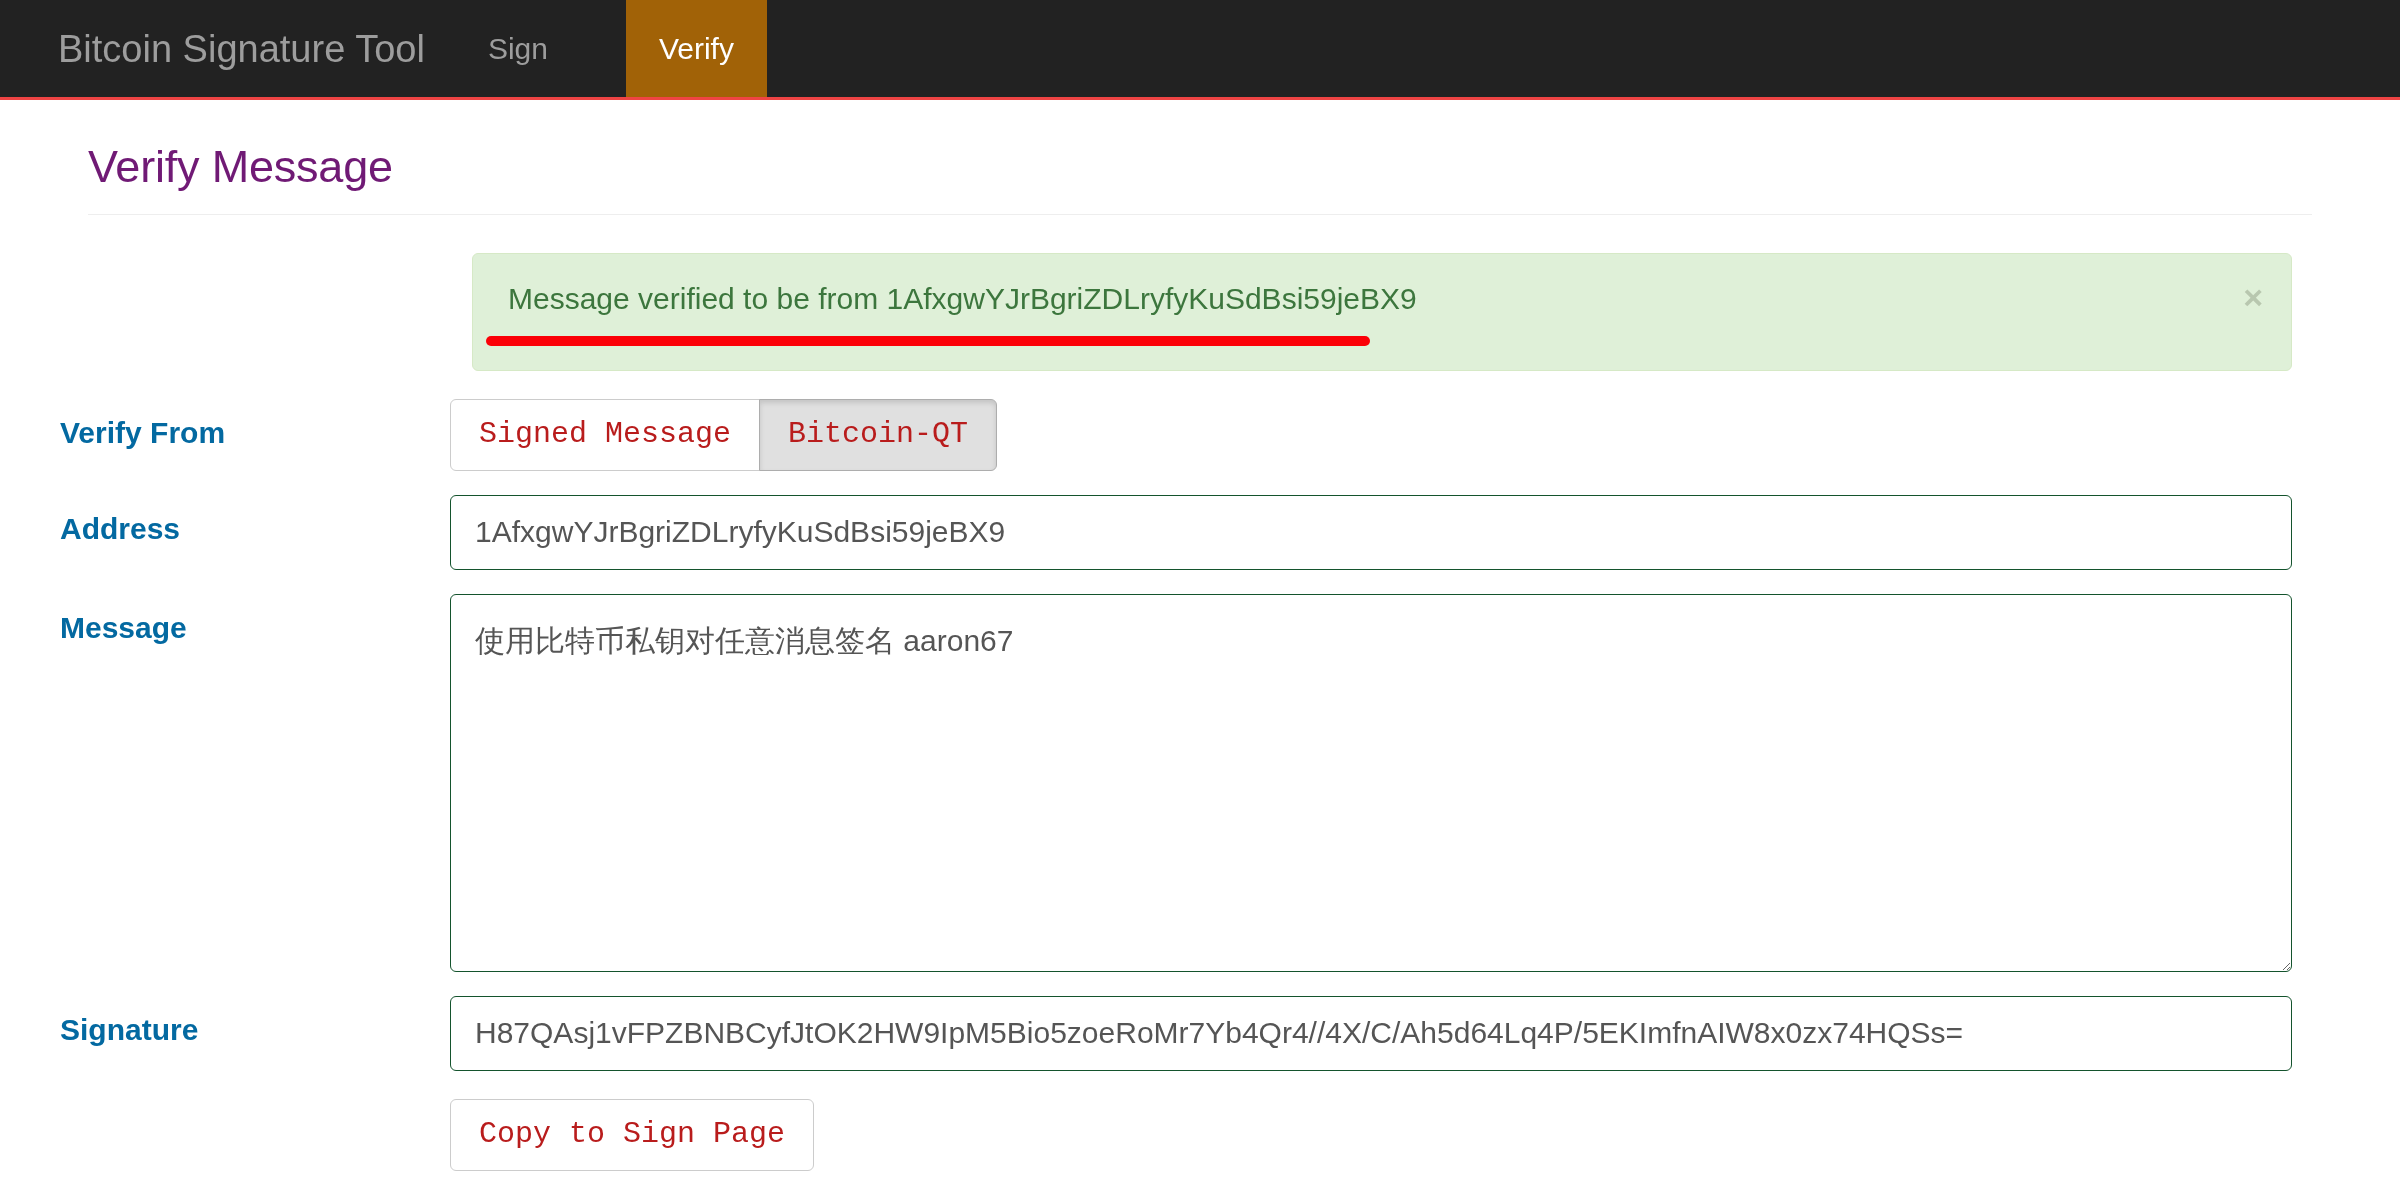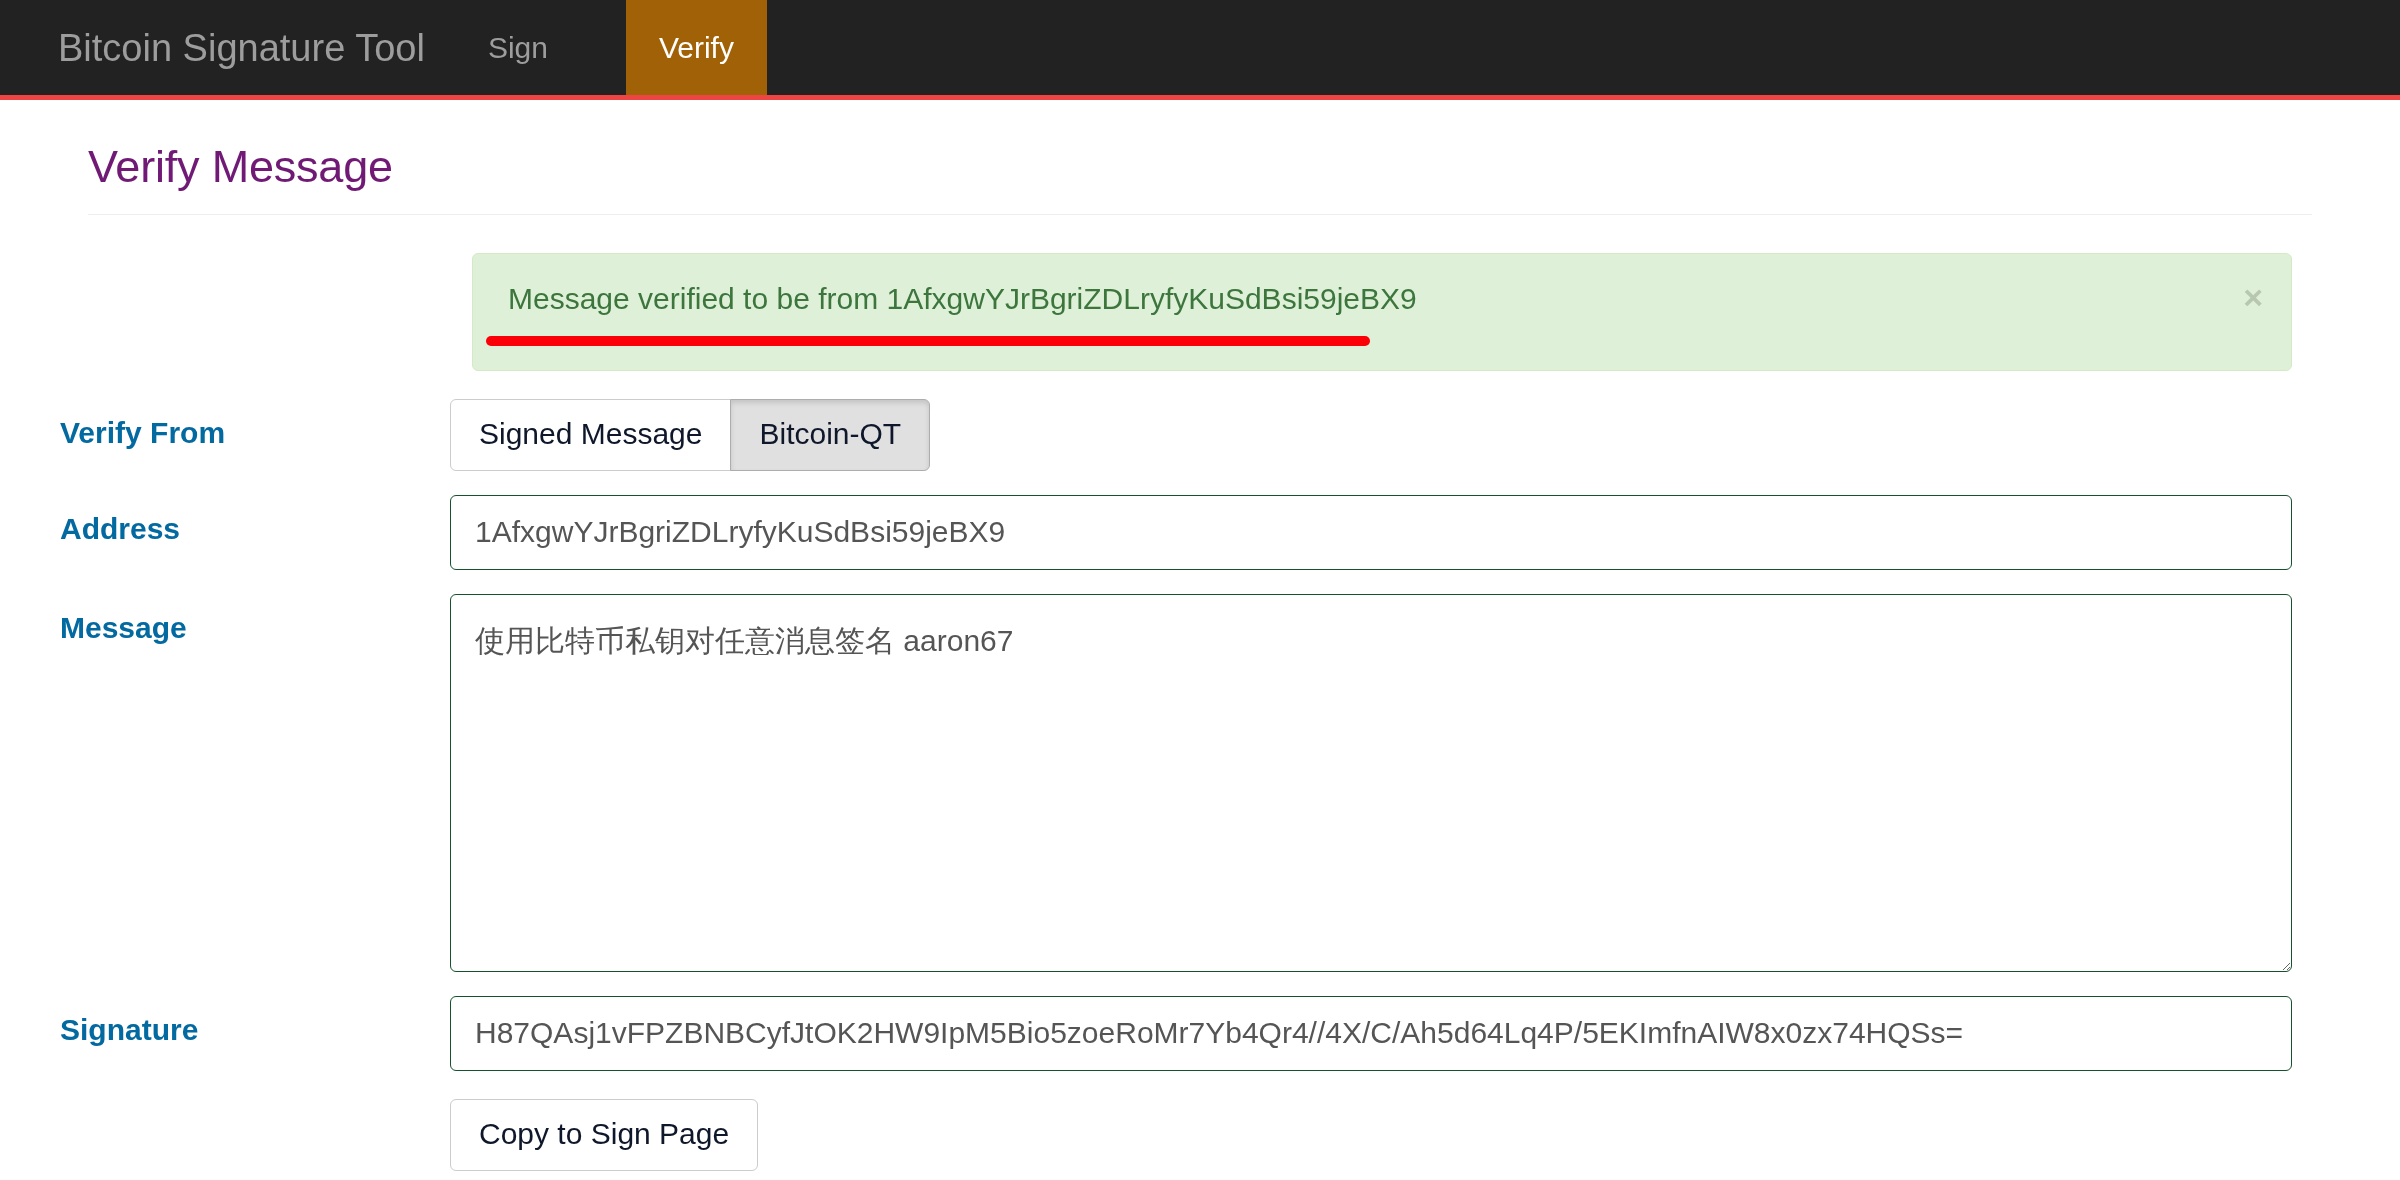--- a/index.html
+++ b/index.html
@@ -13,21 +13,21 @@
     background: #ffffff;
     font-family: "Liberation Sans", sans-serif;
     -webkit-font-smoothing: antialiased;
     overflow: hidden;
   }
 
   
   .navbar {
     height: 100px;
     background: #222222;
-    border-bottom: 5px solid #ef4444;
+    border-bottom: 3px solid #ef4444;
     display: flex;
     align-items: stretch;
     box-sizing: border-box;
   }
   .navbar-brand {
     display: flex;
     align-items: center;
     padding: 0 30px 0 58px;
     color: #9d9d9d;
     font-size: 38px;
@@ -158,24 +158,24 @@
   .control-wrap {
     flex: 1 1 auto;
     padding-right: 48px;
     min-width: 0;
   }
 
   .btn-group {
     display: inline-flex;
   }
   .btn {
-    font-family: Liberation Sans, sans-serif;
-    font-size: 30px;
-    line-height: 1;
-    color: #0f172a;
+    font-family: Liberation Mono, monospace;
+    font-size: 30px;
+    line-height: 1;
+    color: #b91c1c;
     background: #ffffff;
     border: 1px solid #cccccc;
     padding: 19px 28px 21px;
     cursor: pointer;
     box-sizing: border-box;
   }
   .btn-group .btn:first-child {
     border-radius: 6px 0 0 6px;
   }
   .btn-group .btn:last-child {

